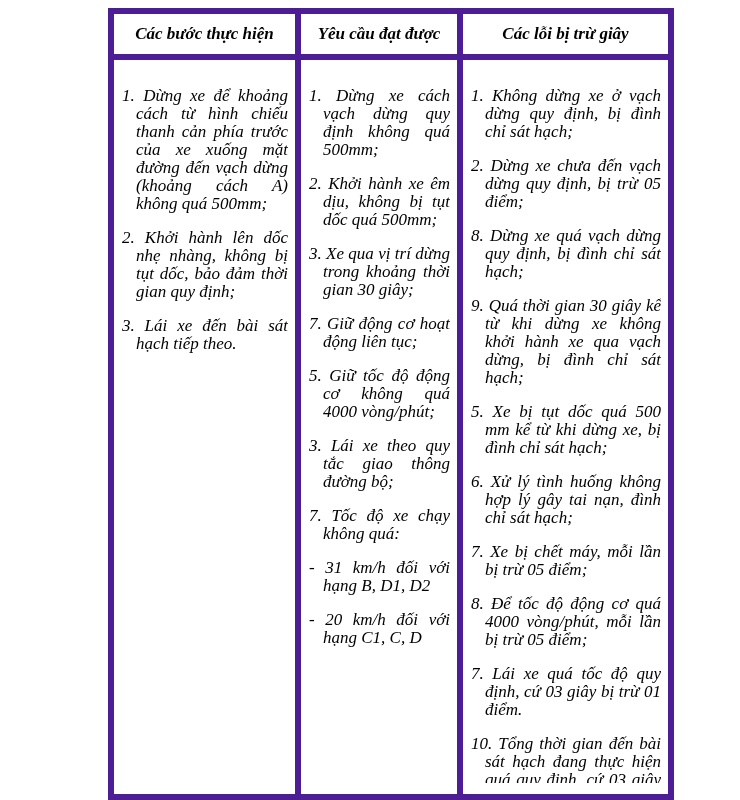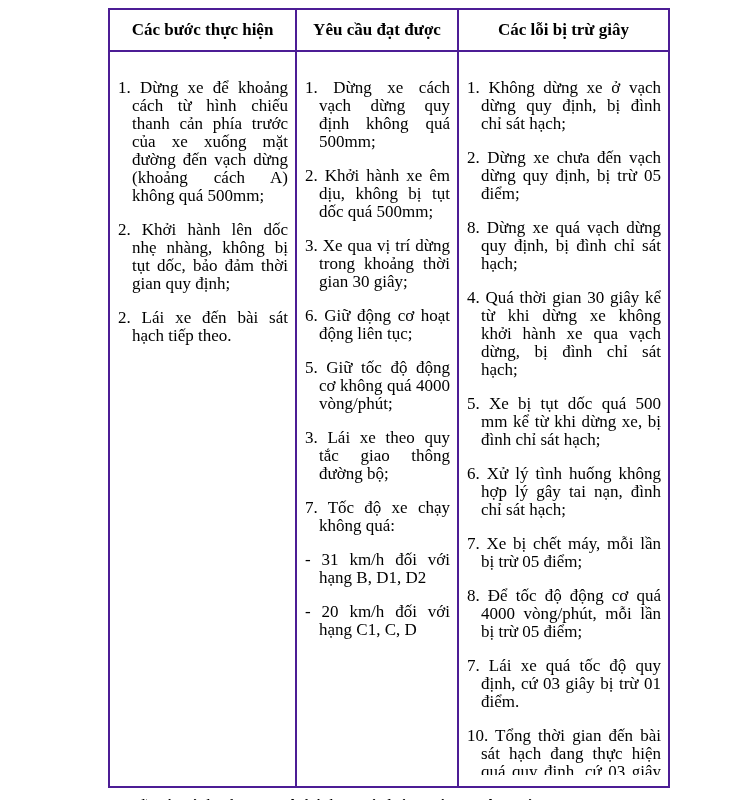--- a/index.html
+++ b/index.html
@@ -17,21 +17,22 @@
     overflow: hidden;
   }
   table.criteria {
     border-collapse: collapse;
     table-layout: fixed;
     width: 560px;
     margin: 8px 0 0 108px;
   }
   table.criteria th,
   table.criteria td {
-    border: 2px solid #4c1d95;
+    border: 6px solid #4c1d95;
+    font-style: italic;
   }
   table.criteria th {
     height: 36px;
     font-size: 17px;
     font-weight: bold;
     text-align: center;
     vertical-align: middle;
     padding: 2px 4px;
   }
   table.criteria td {
@@ -74,42 +75,42 @@
         <th>Yêu cầu đạt được</th>
         <th>Các lỗi bị trừ giây</th>
       </tr>
     </thead>
     <tbody>
       <tr>
         <td>
           <div class="cell-inner">
             <p class="item">1. Dừng xe để khoảng cách từ hình chiếu thanh cản phía trước của xe xuống mặt đường đến vạch dừng (khoảng cách A) không quá 500mm;</p>
             <p class="item">2. Khởi hành lên dốc nhẹ nhàng, không bị tụt dốc, bảo đảm thời gian quy định;</p>
-            <p class="item">2. Lái xe đến bài sát hạch tiếp theo.</p>
+            <p class="item">3. Lái xe đến bài sát hạch tiếp theo.</p>
           </div>
         </td>
         <td>
           <div class="cell-inner">
             <p class="item">1. Dừng xe cách vạch dừng quy định không quá 500mm;</p>
             <p class="item">2. Khởi hành xe êm dịu, không bị tụt dốc quá 500mm;</p>
             <p class="item">3. Xe qua vị trí dừng trong khoảng thời gian 30 giây;</p>
-            <p class="item">6. Giữ động cơ hoạt động liên tục;</p>
+            <p class="item">7. Giữ động cơ hoạt động liên tục;</p>
             <p class="item">5. Giữ tốc độ động cơ không quá 4000 vòng/phút;</p>
             <p class="item">3. Lái xe theo quy tắc giao thông đường bộ;</p>
             <p class="item">7. Tốc độ xe chạy không quá:</p>
             <p class="item">- 31 km/h đối với hạng B, D1, D2</p>
             <p class="item">- 20 km/h đối với hạng C1, C, D</p>
           </div>
         </td>
         <td>
           <div class="cell-inner">
             <p class="item">1. Không dừng xe ở vạch dừng quy định, bị đình chỉ sát hạch;</p>
             <p class="item">2. Dừng xe chưa đến vạch dừng quy định, bị trừ 05 điểm;</p>
             <p class="item">8. Dừng xe quá vạch dừng quy định, bị đình chỉ sát hạch;</p>
-            <p class="item">4. Quá thời gian 30 giây kể từ khi dừng xe không khởi hành xe qua vạch dừng, bị đình chỉ sát hạch;</p>
+            <p class="item">9. Quá thời gian 30 giây kể từ khi dừng xe không khởi hành xe qua vạch dừng, bị đình chỉ sát hạch;</p>
             <p class="item">5. Xe bị tụt dốc quá 500 mm kể từ khi dừng xe, bị đình chỉ sát hạch;</p>
             <p class="item">6. Xử lý tình huống không hợp lý gây tai nạn, đình chỉ sát hạch;</p>
             <p class="item">7. Xe bị chết máy, mỗi lần bị trừ 05 điểm;</p>
             <p class="item">8. Để tốc độ động cơ quá 4000 vòng/phút, mỗi lần bị trừ 05 điểm;</p>
             <p class="item">7. Lái xe quá tốc độ quy định, cứ 03 giây bị trừ 01 điểm.</p>
             <p class="item">10. Tổng thời gian đến bài sát hạch đang thực hiện quá quy định, cứ 03 giây bị trừ 1 điểm.</p>
           </div>
         </td>
       </tr>
     </tbody>

